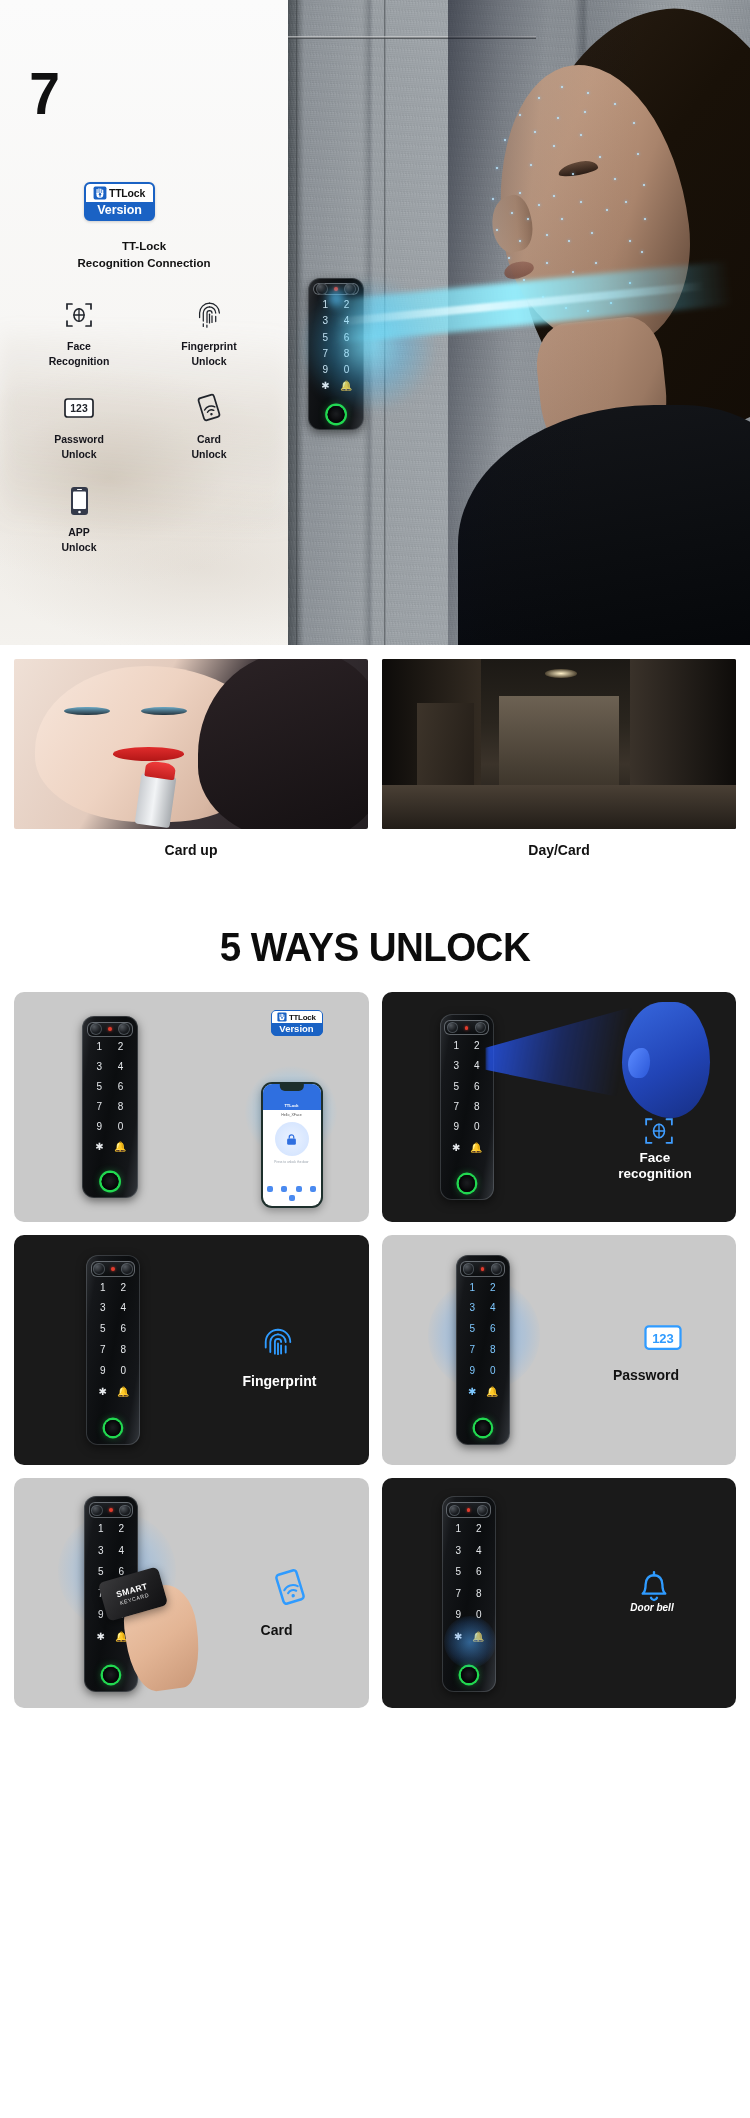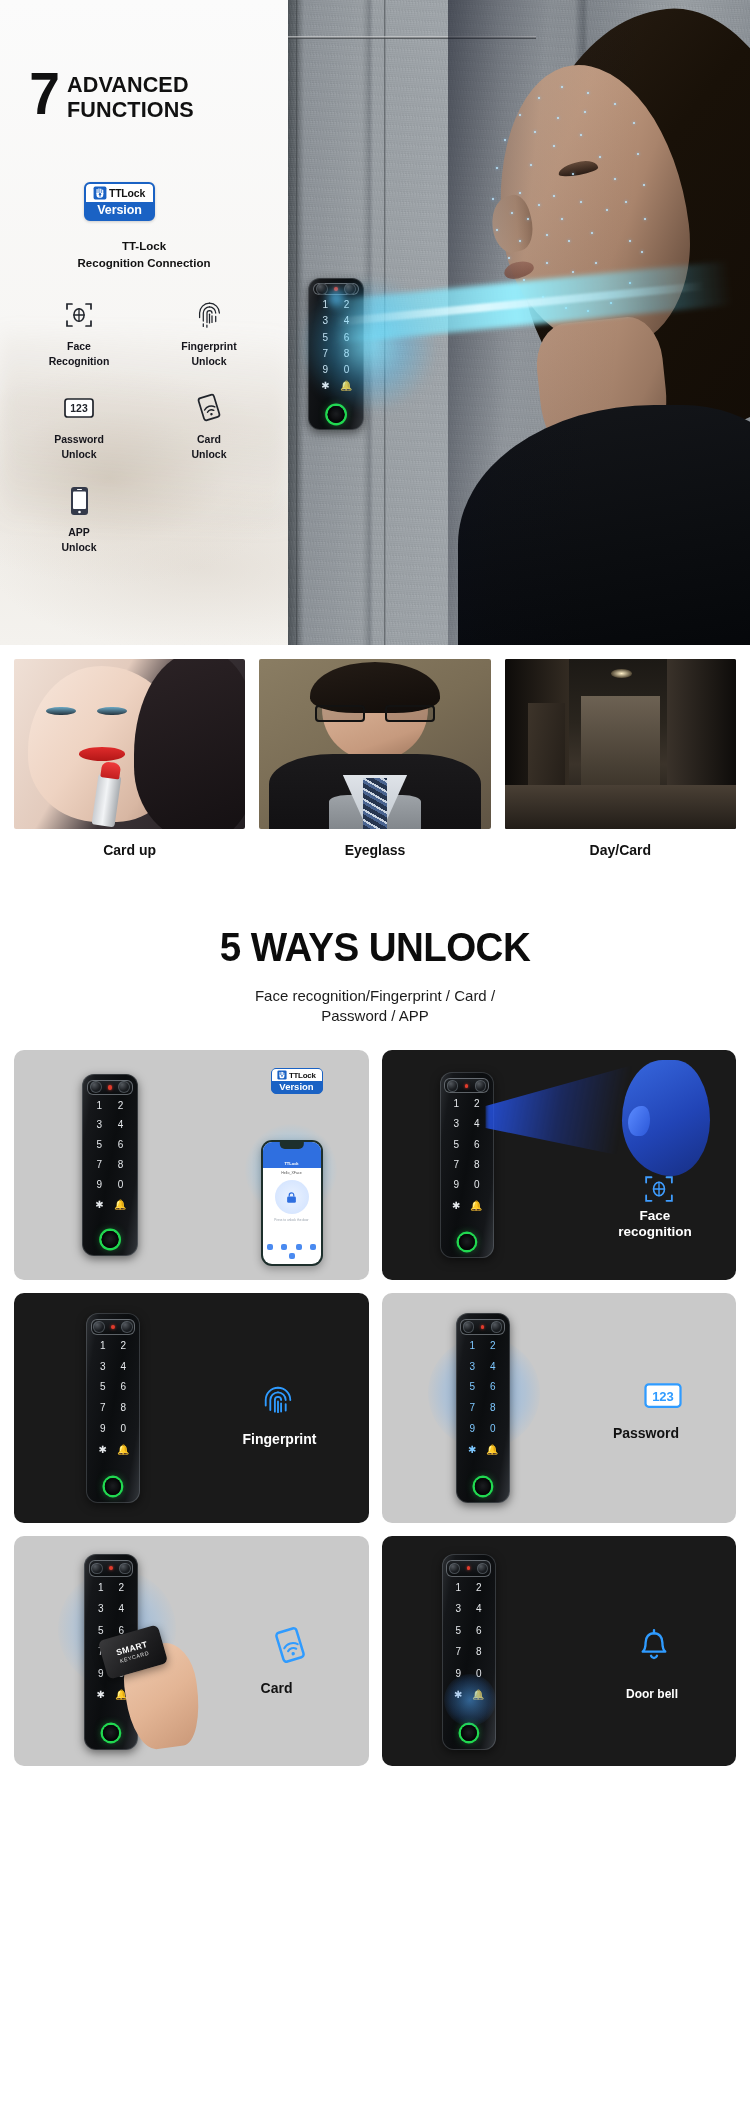--- a/index.html
+++ b/index.html
@@ -332,24 +332,20 @@
 </style>
 </head>
 <body>
 
 <section class="hero">
 
   <div class="hero-left">
 
     <div class="headline">
       <div class="big-seven">7</div>
-      <div class="headline-words">
-        <div>ADVANCED</div>
-        <div>FUNCTIONS</div>
-      </div>
     </div>
 
     <div class="ttlock-badge">
       <div class="ttlock-top">
         <span class="hand-ic">
           <svg viewBox="0 0 24 24" width="14" height="14">
             <rect x="1" y="1" width="22" height="22" rx="3" fill="#1a62c4"></rect>
             <g fill="#fff">
               <rect x="6" y="5" width="2" height="9" rx="1"></rect>
               <rect x="9.2" y="4" width="2" height="10" rx="1"></rect>
@@ -562,55 +558,36 @@
       <div class="mk-hair"></div>
       <div class="mk-eye" style="left:14%;"></div>
       <div class="mk-eye" style="left:36%;"></div>
       <div class="mk-lip"></div>
       <div class="mk-stick"></div>
     </div>
     <div class="strip-cap">Card up</div>
   </div>
 
 
-  <div class="strip-cell">
-    <div class="strip-img ph-eye">
-      <div class="eg-face"></div>
-      <div class="eg-hair"></div>
-      <div class="eg-glasses">
-        <i style="left:0;"></i>
-        <i style="right:0;"></i>
-      </div>
-      <div class="eg-suit"></div>
-      <div class="eg-vest"></div>
-      <div class="eg-shirt"></div>
-      <div class="eg-tie"></div>
-    </div>
-    <div class="strip-cap">Eyeglass</div>
-  </div>
 
   <div class="strip-cell">
     <div class="strip-img ph-night">
       <div class="nt-wallL"></div>
       <div class="nt-wallR"></div>
       <div class="nt-end"></div>
       <div class="nt-door"></div>
       <div class="nt-lamp"></div>
       <div class="nt-floor"></div>
     </div>
     <div class="strip-cap">Day/Card</div>
   </div>
 </section>
 
 <section class="sect-head">
   <div class="sect-title">5 WAYS UNLOCK</div>
-  <div class="sect-sub">
-    <span>Face recognition/Fingerprint / Card /</span><br>
-    <span>Password / APP</span>
-  </div>
 </section>
 
 <section class="grid">
 
   <div class="card light">
     <div class="lock" style="position:absolute;left:68px;top:24px;width:56px;height:182px;">
       <div class="lock-body"></div>
       <div class="lock-cam">
         <span class="cam-lens"></span>
         <span class="cam-led"></span>
@@ -884,18 +861,18 @@
     <div class="halo" style="left:62px;top:138px;width:52px;height:52px;background:radial-gradient(circle,rgba(80,170,255,0.55) 0%,rgba(60,140,240,0.2) 55%,rgba(40,110,220,0) 76%);"></div>
 
     <div style="position:absolute;right:64px;top:92px;">
       <svg width="36" height="38" viewBox="0 0 27 29" fill="none" stroke="#2f9bff" stroke-width="1.8" stroke-linecap="round" stroke-linejoin="round">
         <path d="M13.5 4c-4 0-6.4 3-6.4 7 0 5-2.2 7-2.2 7h17.2s-2.2-2-2.2-7c0-4-2.4-7-6.4-7z"></path>
         <path d="M13.5 1.6v2.4"></path>
         <path d="M11.2 21.2c.5 1.1 1.3 1.7 2.3 1.7s1.8-.6 2.3-1.7"></path>
       </svg>
     </div>
 
-    <div class="card-label on-dark" style="right:28px;top:152px;width:112px;font-size:12px;">
+    <div class="card-label on-dark" style="right:28px;top:124px;width:112px;font-size:10px;font-style:italic;">
       <span>Door bell</span>
     </div>
   </div>
 
 </section>
 
 </body></html>

